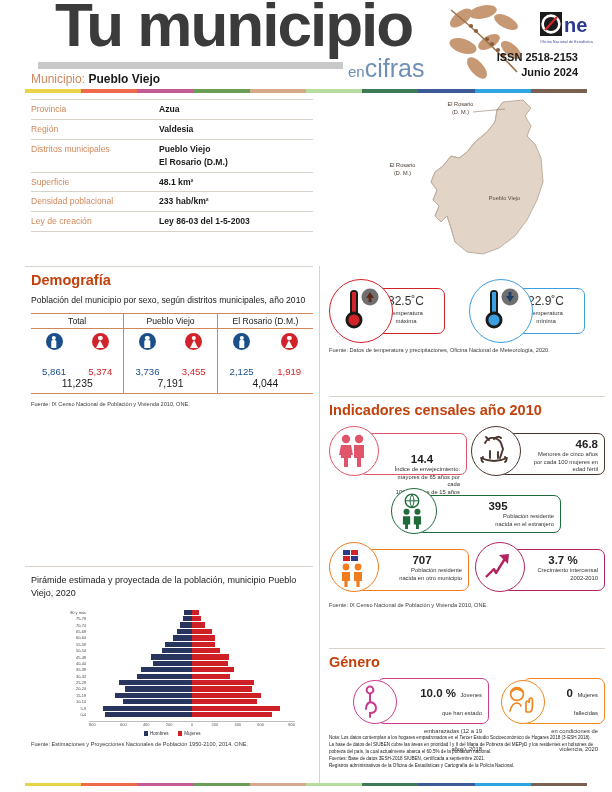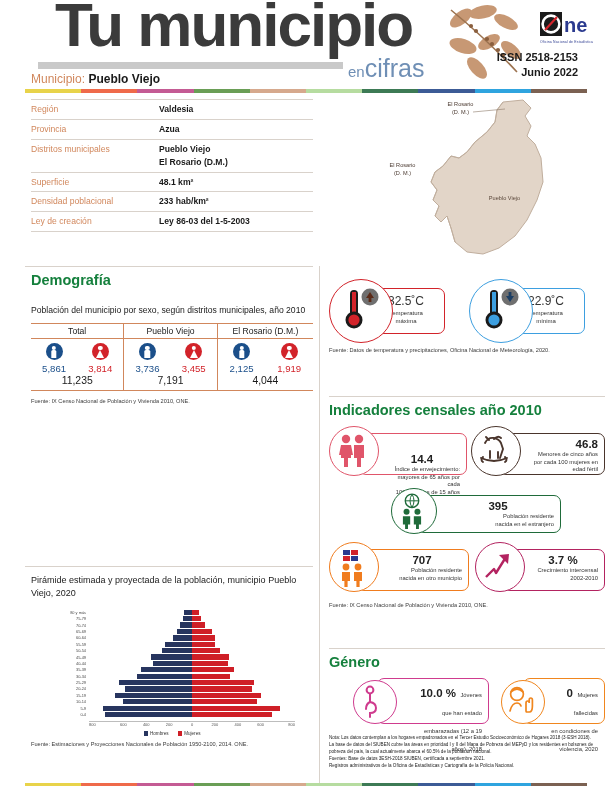--- a/index.html
+++ b/index.html
@@ -53,46 +53,46 @@
   
   .map-wrap{position:absolute;left:355px;top:96px;width:250px;height:166px;}
   .map-lbl{position:absolute;font-size:5.6px;color:#4b3a31;text-align:center;line-height:1.35;}
   .map-lbl-a{left:78px;top:5px;width:55px;}
   .map-lbl-b{left:20px;top:66px;width:55px;}
   .map-lbl-c{left:122px;top:99px;width:55px;color:#5d4a3e;}
 
   
   .hrule{position:absolute;height:1px;background:#d9d2cb;}
 
-  .sec-title{font-size:14.5px;font-weight:bold;color:#15803d;}
+  .sec-title{font-size:14.5px;font-weight:bold;color:#c2410c;}
 
   
   .demografia{position:absolute;left:31px;top:272px;width:282px;}
-  .demo-sub{font-size:8.6px;color:#1a1a1a;margin-top:16px;line-height:1.45;}
+  .demo-sub{font-size:8.6px;color:#1a1a1a;margin-top:6px;line-height:1.45;}
   .demo-table{margin-top:7px;width:282px;border-top:1px solid #d1875c;border-bottom:1px solid #d1875c;}
   .demo-head{display:flex;border-bottom:1px solid #d1875c;}
   .demo-head div{text-align:center;font-size:8.6px;color:#1a1a1a;padding:2px 0;}
   .dcol{position:relative;}
   .dcol.sep{border-left:1px solid #d1875c;}
   .demo-body{display:flex;}
   .dgroup{padding:4px 0 4px 0;}
   .dgroup.sep{border-left:1px solid #d1875c;}
   .dpair{display:flex;justify-content:space-around;align-items:flex-end;}
   .dfig{text-align:center;width:50%;}
   .pic{width:17px;height:17px;border-radius:50%;margin:0 auto;position:relative;}
   .pic.m{background:#1b4f8a;}
   .pic.f{background:#d2232a;}
   .pic .head{position:absolute;left:50%;top:2.3px;transform:translateX(-50%);
     width:4.4px;height:4.4px;border-radius:50%;background:#fff;}
   .pic .body-m{position:absolute;left:50%;top:7px;transform:translateX(-50%);
     width:5.4px;height:8px;background:#fff;border-radius:1.6px 1.6px 0 0;}
   .pic .body-f{position:absolute;left:50%;top:7px;transform:translateX(-50%);
     width:0;height:0;border-left:4.6px solid transparent;border-right:4.6px solid transparent;
     border-bottom:8px solid #fff;}
-  .dnum{font-size:9.6px;color:#1b4f8a;margin-top:3px;}
+  .dnum{font-size:9.6px;color:#1b4f8a;margin-top:16px;}
   .dnum.f{color:#d2232a;}
   .dtot{text-align:center;font-size:10.4px;color:#1a1a1a;margin-top:1px;}
   .src{font-size:5.6px;color:#3a3a3a;margin-top:7px;}
 
   
   .pyramid-sec{position:absolute;left:31px;top:574px;width:282px;}
   .pyr-title{font-size:9px;color:#1a1a1a;line-height:1.45;}
   .pyr-chart{position:relative;width:282px;height:124px;margin-top:5px;}
   .pyr-rows{position:absolute;left:58px;top:4px;width:206px;}
   .prow{height:6.4px;display:flex;align-items:center;position:relative;}
@@ -194,21 +194,21 @@
         <rect x="0" y="0" width="22" height="24" fill="#1a1a1a"></rect>
         <circle cx="11" cy="12" r="8.4" fill="none" stroke="#ffffff" stroke-width="2.6"></circle>
         <path d="M5 18 L17 5" stroke="#d2232a" stroke-width="2.2"></path>
         <text x="24" y="20" font-family="Liberation Sans, sans-serif" font-size="20" font-weight="bold" fill="#2b3a8f">ne</text>
       </svg>
     </div>
     <div class="one-sub">Oficina Nacional de Estadística</div>
 
     <div class="issn">
       <div>ISSN  2518-2153</div>
-      <div>Junio 2022</div>
+      <div>Junio 2024</div>
     </div>
 
     <div class="muni-line">
       <span class="lbl">Municipio:</span>
       <span class="val">Pueblo Viejo</span>
     </div>
   </div>
 
   <div class="stripe" id="stripe">
       <span style="background: rgb(232, 211, 74);"></span>
@@ -218,26 +218,26 @@
       <span style="background: rgb(214, 169, 141);"></span>
       <span style="background: rgb(182, 220, 160);"></span>
       <span style="background: rgb(61, 122, 85);"></span>
       <span style="background: rgb(60, 91, 150);"></span>
       <span style="background: rgb(47, 164, 223);"></span>
       <span style="background: rgb(123, 97, 82);"></span>
     </div>
 
   <div class="info-table" id="info-table">
       <div class="info-row">
+        <div class="info-key">Provincia</div>
+        <div class="info-val">Azua</div>
+      </div>
+      <div class="info-row">
         <div class="info-key">Región</div>
         <div class="info-val">Valdesia</div>
-      </div>
-      <div class="info-row">
-        <div class="info-key">Provincia</div>
-        <div class="info-val">Azua</div>
       </div>
       <div class="info-row">
         <div class="info-key">Distritos municipales</div>
         <div class="info-val">Pueblo Viejo<br>El Rosario (D.M.)</div>
       </div>
       <div class="info-row">
         <div class="info-key">Superficie</div>
         <div class="info-val">48.1 km²</div>
       </div>
       <div class="info-row">
@@ -282,21 +282,21 @@
                   <span class="head"></span>
                   <span class="body-m"></span>
                 </div>
                 <div class="dnum">5,861</div>
               </div>
               <div class="dfig">
                 <div class="pic f">
                   <span class="head"></span>
                   <span class="body-f"></span>
                 </div>
-                <div class="dnum f">3,814</div>
+                <div class="dnum f">5,374</div>
               </div>
             </div>
             <div class="dtot">11,235</div>
           </div>
           <div class="dgroup sep" style="width: 33%;">
             <div class="dpair">
               <div class="dfig">
                 <div class="pic m">
                   <span class="head"></span>
                   <span class="body-m"></span>

